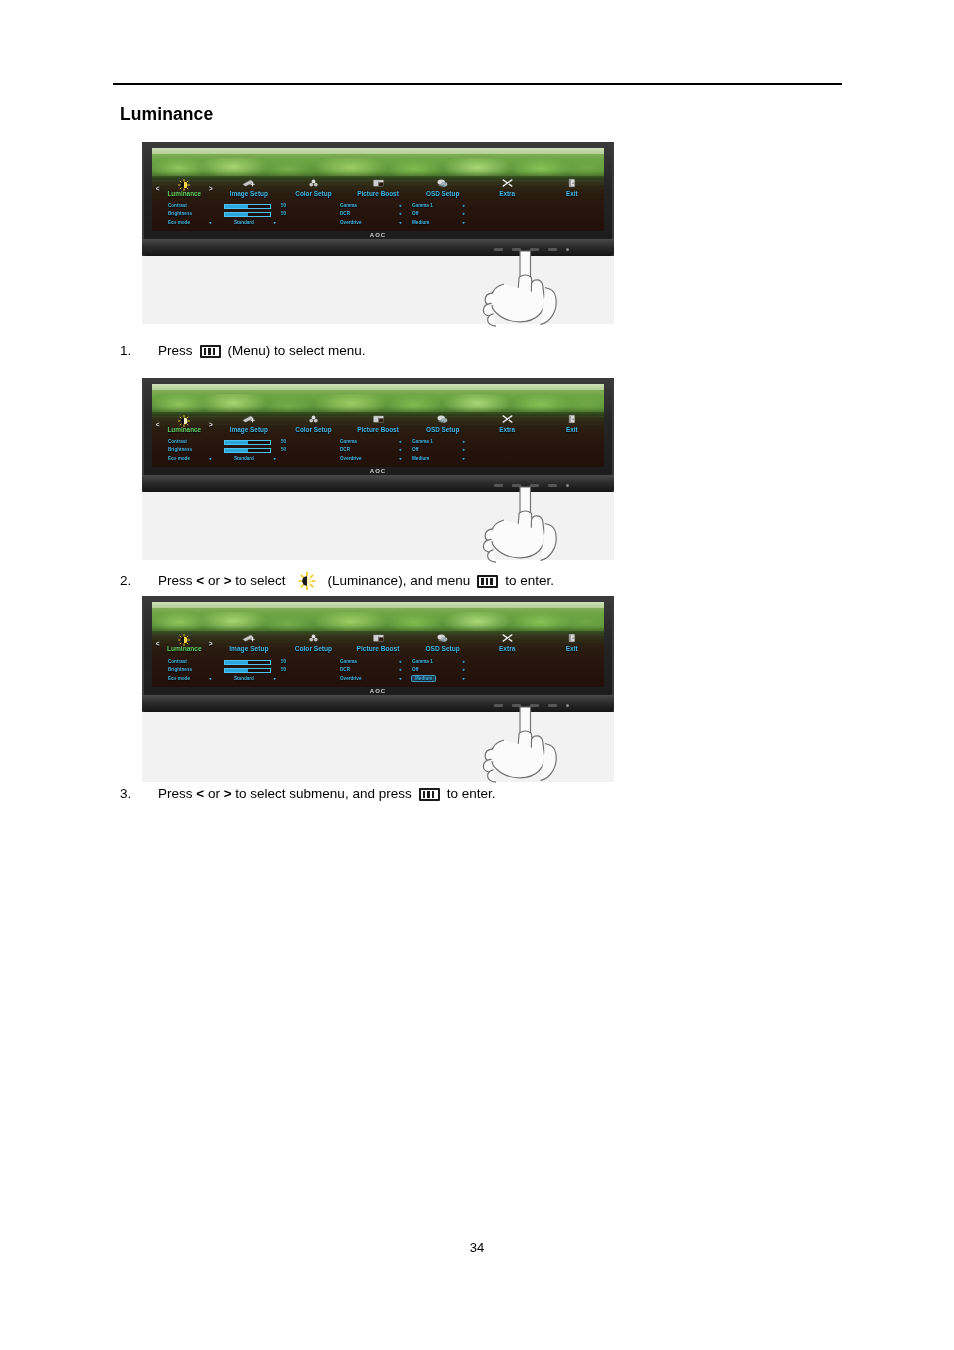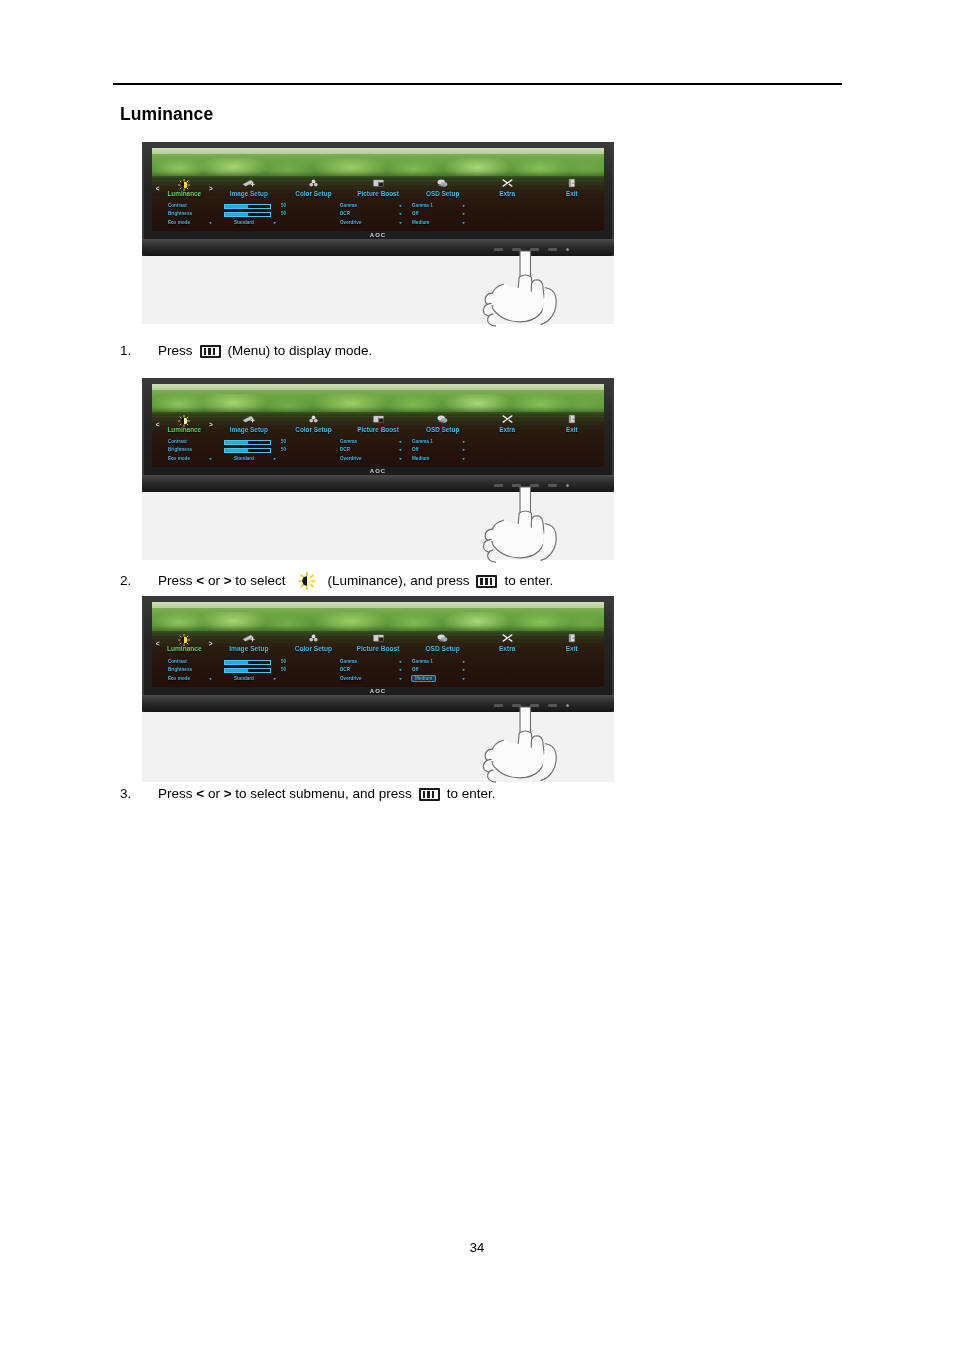--- a/index.html
+++ b/index.html
@@ -387,21 +387,21 @@
   </div>
 
 <div class="step" style="left:120px; top:341px;">
   <span class="num">1.</span>
   <span class="txt">Press</span>
   <span class="menu-glyph">
       <i></i>
       <i></i>
       <i></i>
     </span>
-  <span class="txt">(Menu) to display mode.</span>
+  <span class="txt">(Menu) to select menu.</span>
 </div>
 
 <div class="figure" id="fig2" style="left:142px; top:378px; width:472px; height:182px;">
     <div class="monitor" style="height: 114px;">
       <div class="bezel"></div>
       <div class="screen" style="left: 10px; top: 6px; width: 452px; height: 83px;">
         <div class="wallpaper">
           <div class="wp-sky"></div>
           <div class="wp-far"></div>
           <div class="wp-trees"></div>
@@ -556,21 +556,21 @@
         <line x1="17.8" y1="10" x2="20.8" y2="10"></line>
         <line x1="7.3" y1="4.3" x2="9.5" y2="6.5"></line>
         <line x1="16.5" y1="13.5" x2="18.7" y2="15.7"></line>
         <line x1="18.7" y1="4.3" x2="16.5" y2="6.5"></line>
         <line x1="9.5" y1="13.5" x2="7.3" y2="15.7"></line>
       </g>
       <path d="M13 5.2 A4.8 4.8 0 0 0 13 14.8 Z" fill="#1a1a1a"></path>
       <path d="M13 5.2 A4.8 4.8 0 0 1 13 14.8 Z" fill="#fdf3b8"></path>
     </svg>
   </span>
-  <span class="txt">(Luminance), and press</span>
+  <span class="txt">(Luminance), and menu</span>
   <span class="menu-glyph">
       <i></i>
       <i></i>
       <i></i>
     </span>
   <span class="txt">to enter.</span>
 </div>
 
 <div class="figure" id="fig3" style="left:142px; top:596px; width:472px; height:186px;">
     <div class="monitor" style="height: 116px;">

